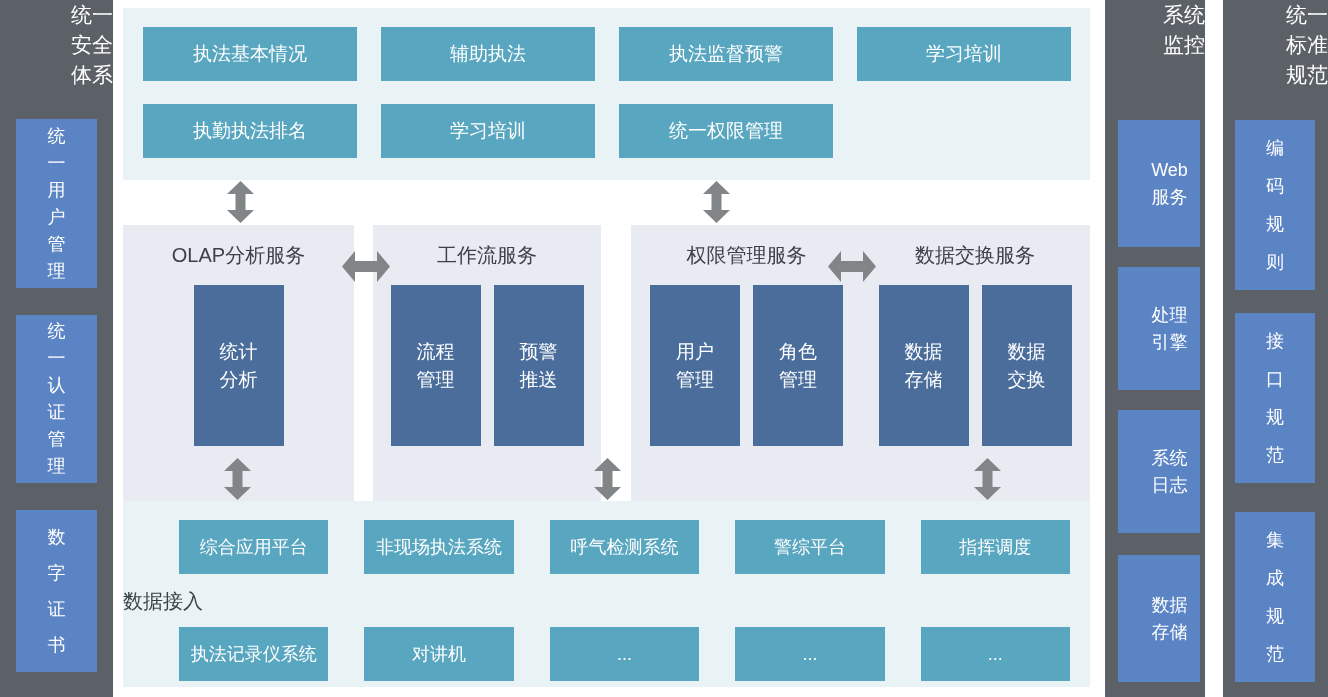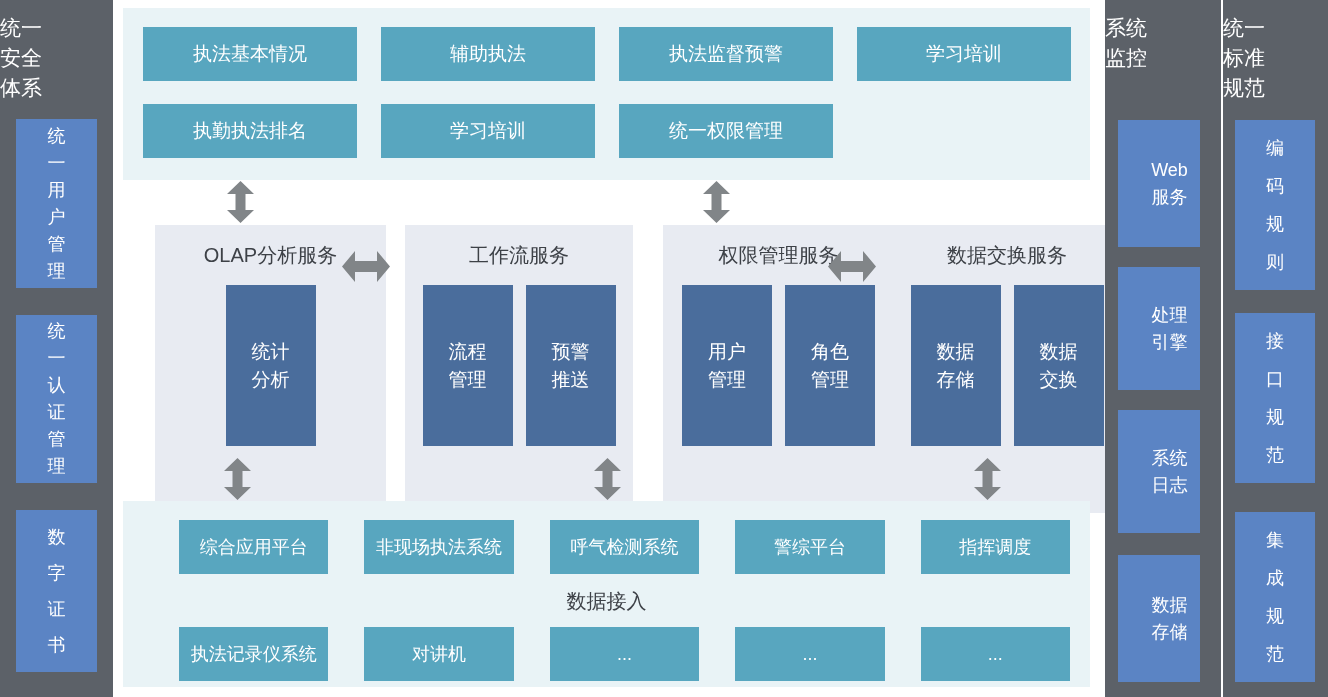--- a/index.html
+++ b/index.html
@@ -15,30 +15,29 @@
     overflow: hidden;
   }
   
   .side-col {
     position: absolute;
     top: 0;
     height: 697px;
     background: #5c6168;
   }
   .col-security { left: 0;    width: 113px; }
-  .col-monitor  { left: 1105px; width: 116px; }
+  .col-monitor  { left: 1105px; width: 100px; }
   .col-standard { left: 1223px; width: 105px; }
   .col-title {
     width: 100%;
-    text-align: left;
+    text-align: right;
     color: #ffffff;
     font-size: 21px;
     line-height: 30px;
     white-space: pre-line;
-    padding-top: 13px;
   }
   .blue-box {
     position: absolute;
     background: #5b84c4;
     color: #ffffff;
     display: flex;
     align-items: center;
     justify-content: center;
     text-align: center;
     white-space: pre-line;
@@ -68,21 +67,20 @@
     justify-content: center;
     text-align: center;
     font-size: 19px;
   }
   
   .service-panel {
     position: absolute;
     top: 225px;
     height: 288px;
     background: #e8ebf2;
-    margin-left: 32px;
   }
   .sp1 { left: 123px; width: 231px; }
   .sp2 { left: 373px; width: 228px; }
   .sp3 { left: 631px; width: 231px; }
   .sp4 { left: 860px; width: 230px; }
   .service-title {
     padding-top: 17px;
     text-align: center;
     color: #3d4147;
     font-size: 20px;
@@ -118,21 +116,21 @@
     display: flex;
     justify-content: space-between;
     padding: 0 20px;
   }
   .access-row .teal-box { width: 178px; height: 54px; font-size: 18px; margin-left: 36px; }
   .row-sources { margin-top: 19px; }
   .row-devices { margin-top: 12px; }
   .access-label {
     margin-top: 13px;
     height: 28px;
-    text-align: center;
+    text-align: left;
     color: #3d4147;
     font-size: 20px;
     line-height: 28px;
   }
   
   .arrow { position: absolute; }
   .arrow svg { display: block; }
 </style>
 </head>
 <body>

